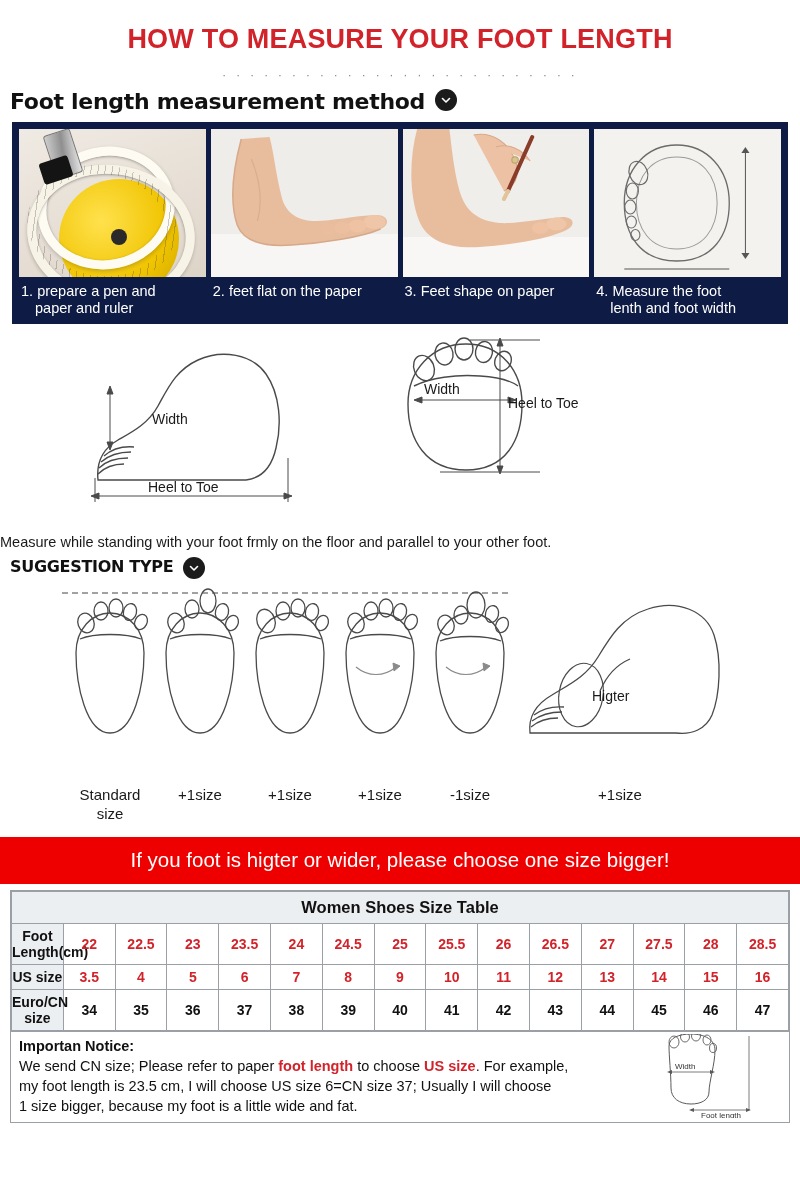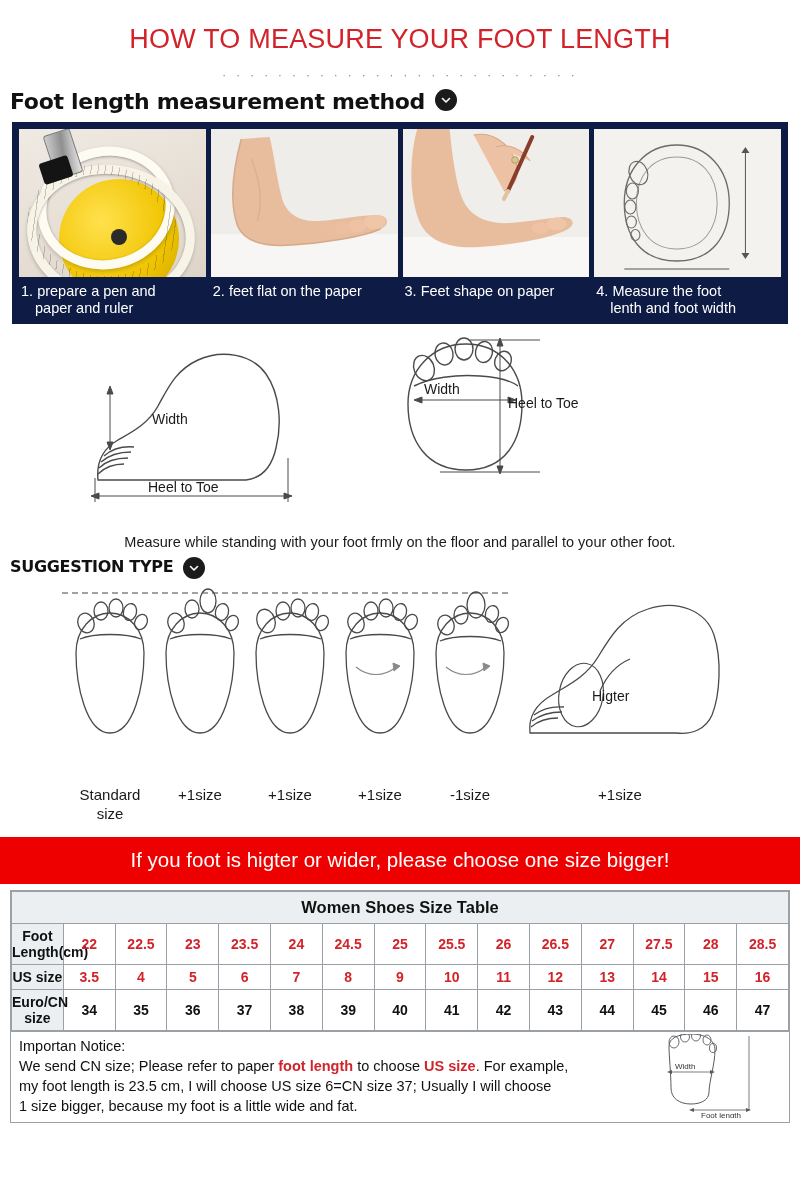--- a/index.html
+++ b/index.html
@@ -18,21 +18,21 @@
     position: relative;
     width: 800px;
     height: 1183px;
   }
 
   
   .main-title {
     text-align: center;
     color: #d2232a;
     font-size: 27px;
-    font-weight: normal;
+    font-weight: bold;
     letter-spacing: 0.2px;
     padding-top: 24px;
     margin: 0;
   }
   .dotted-sep {
     text-align: center;
     color: #8b8b8b;
     font-size: 13px;
     letter-spacing: 3px;
     margin-top: 12px;
@@ -154,21 +154,20 @@
   
   .ph4 { background: #f3f1ee; }
 
   
   .diagram-wrap {
     position: relative;
     height: 215px;
     margin-top: 4px;
   }
   .measure-note {
-    text-align: center;
     font-size: 14.5px;
     color: #1a1a1a;
     margin-top: 2px;
   }
 
   
   .sugg-wrap {
     position: relative;
     height: 252px;
     margin-top: 2px;
@@ -233,21 +232,21 @@
     position: relative;
     border: 1px solid #9aa0a6;
     border-top: none;
     margin: 0 10px;
     padding: 4px 8px 6px 8px;
     font-size: 14.5px;
     line-height: 20px;
     min-height: 86px;
     box-sizing: border-box;
   }
-  .notice b { font-weight: normal; margin-top: 36px; }
+  .notice b { font-weight: bold; margin-top: 36px; }
   .notice .r { color: #d2232a; font-weight: bold; }
   .notice-text { width: 600px; }
   .notice-fig {
     position: absolute;
     right: 6px;
     top: 2px;
     width: 170px;
     height: 84px;
   }
 

